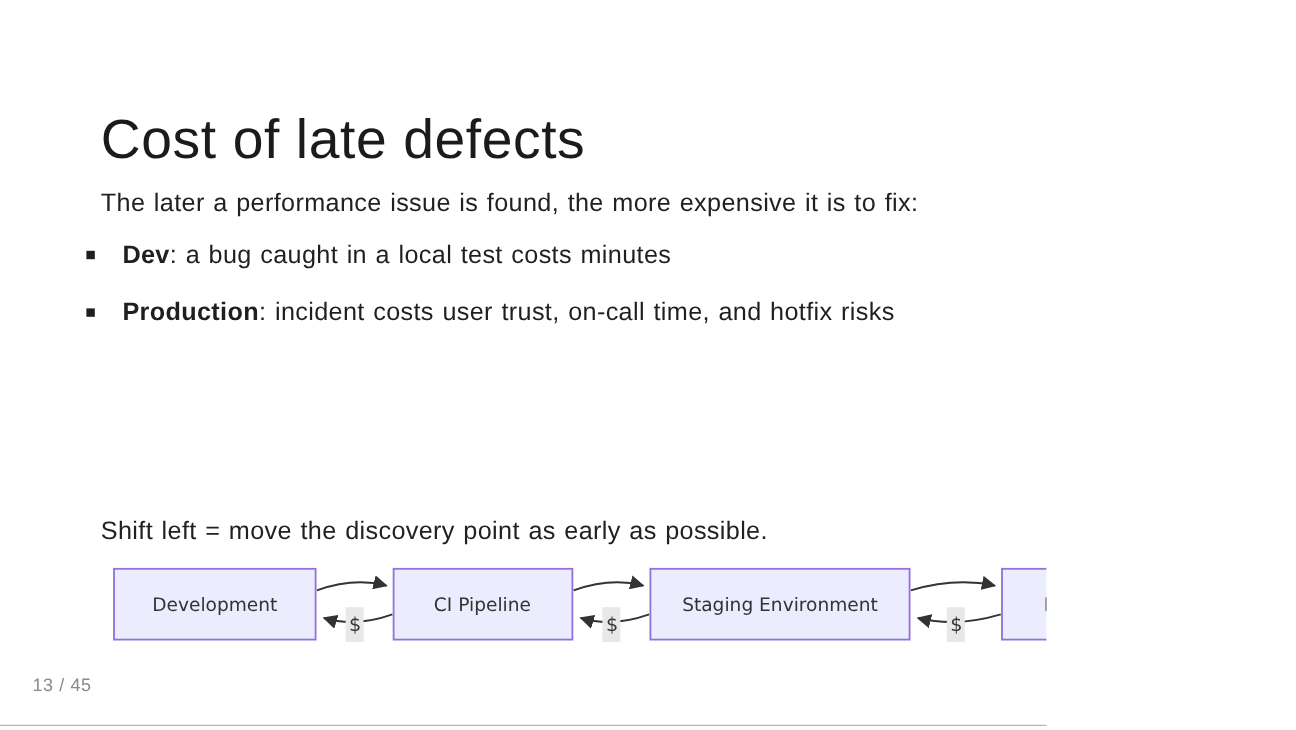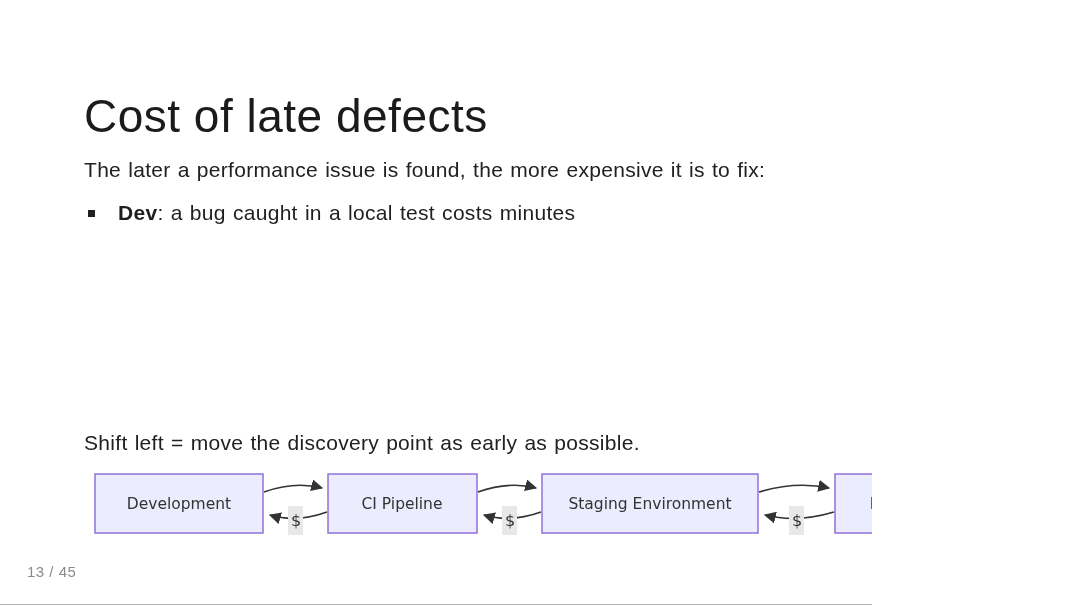--- a/index.html
+++ b/index.html
@@ -27,21 +27,21 @@
     left: 84px;
     top: 137px;
     font-size: 21px;
     letter-spacing: 0.3px;
     word-spacing: 1px;
     color: #212121;
     white-space: nowrap;
   }
   .bullets {
     position: absolute;
-    left: 88px;
+    left: 72px;
     top: 200px;
     margin: 0;
     padding: 0;
     list-style: none;
   }
   .bullets li {
     height: 26px;
     line-height: 26px;
     margin-bottom: 22px;
     font-size: 21px;
@@ -118,20 +118,21 @@
 <body>
 
 <div class="slide">
 
   <h1 class="title">Cost of late defects</h1>
 
   <p class="intro">The later a performance issue is found, the more expensive it is to fix:</p>
 
   <ul class="bullets">
     <li><span class="bullet-marker"></span><span class="term">Dev</span><span>: a bug caught in a local test costs minutes</span></li>
+    <li><span class="bullet-marker"></span><span class="term">Production</span><span>: incident costs user trust, on-call time, and hotfix risks</span></li>
   </ul>
 
   <p class="summary">Shift left = move the discovery point as early as possible.</p>
 
   <svg class="diagram" width="1080" height="85" viewBox="0 0 1080 85">
     <defs>
       <marker id="arrowR" viewBox="0 0 10 10" refX="9" refY="5" markerWidth="7.5" markerHeight="7.5" orient="auto-start-reverse">
         <path d="M0,0 L10,5 L0,10 z" fill="#333333"></path>
       </marker>
     </defs>

